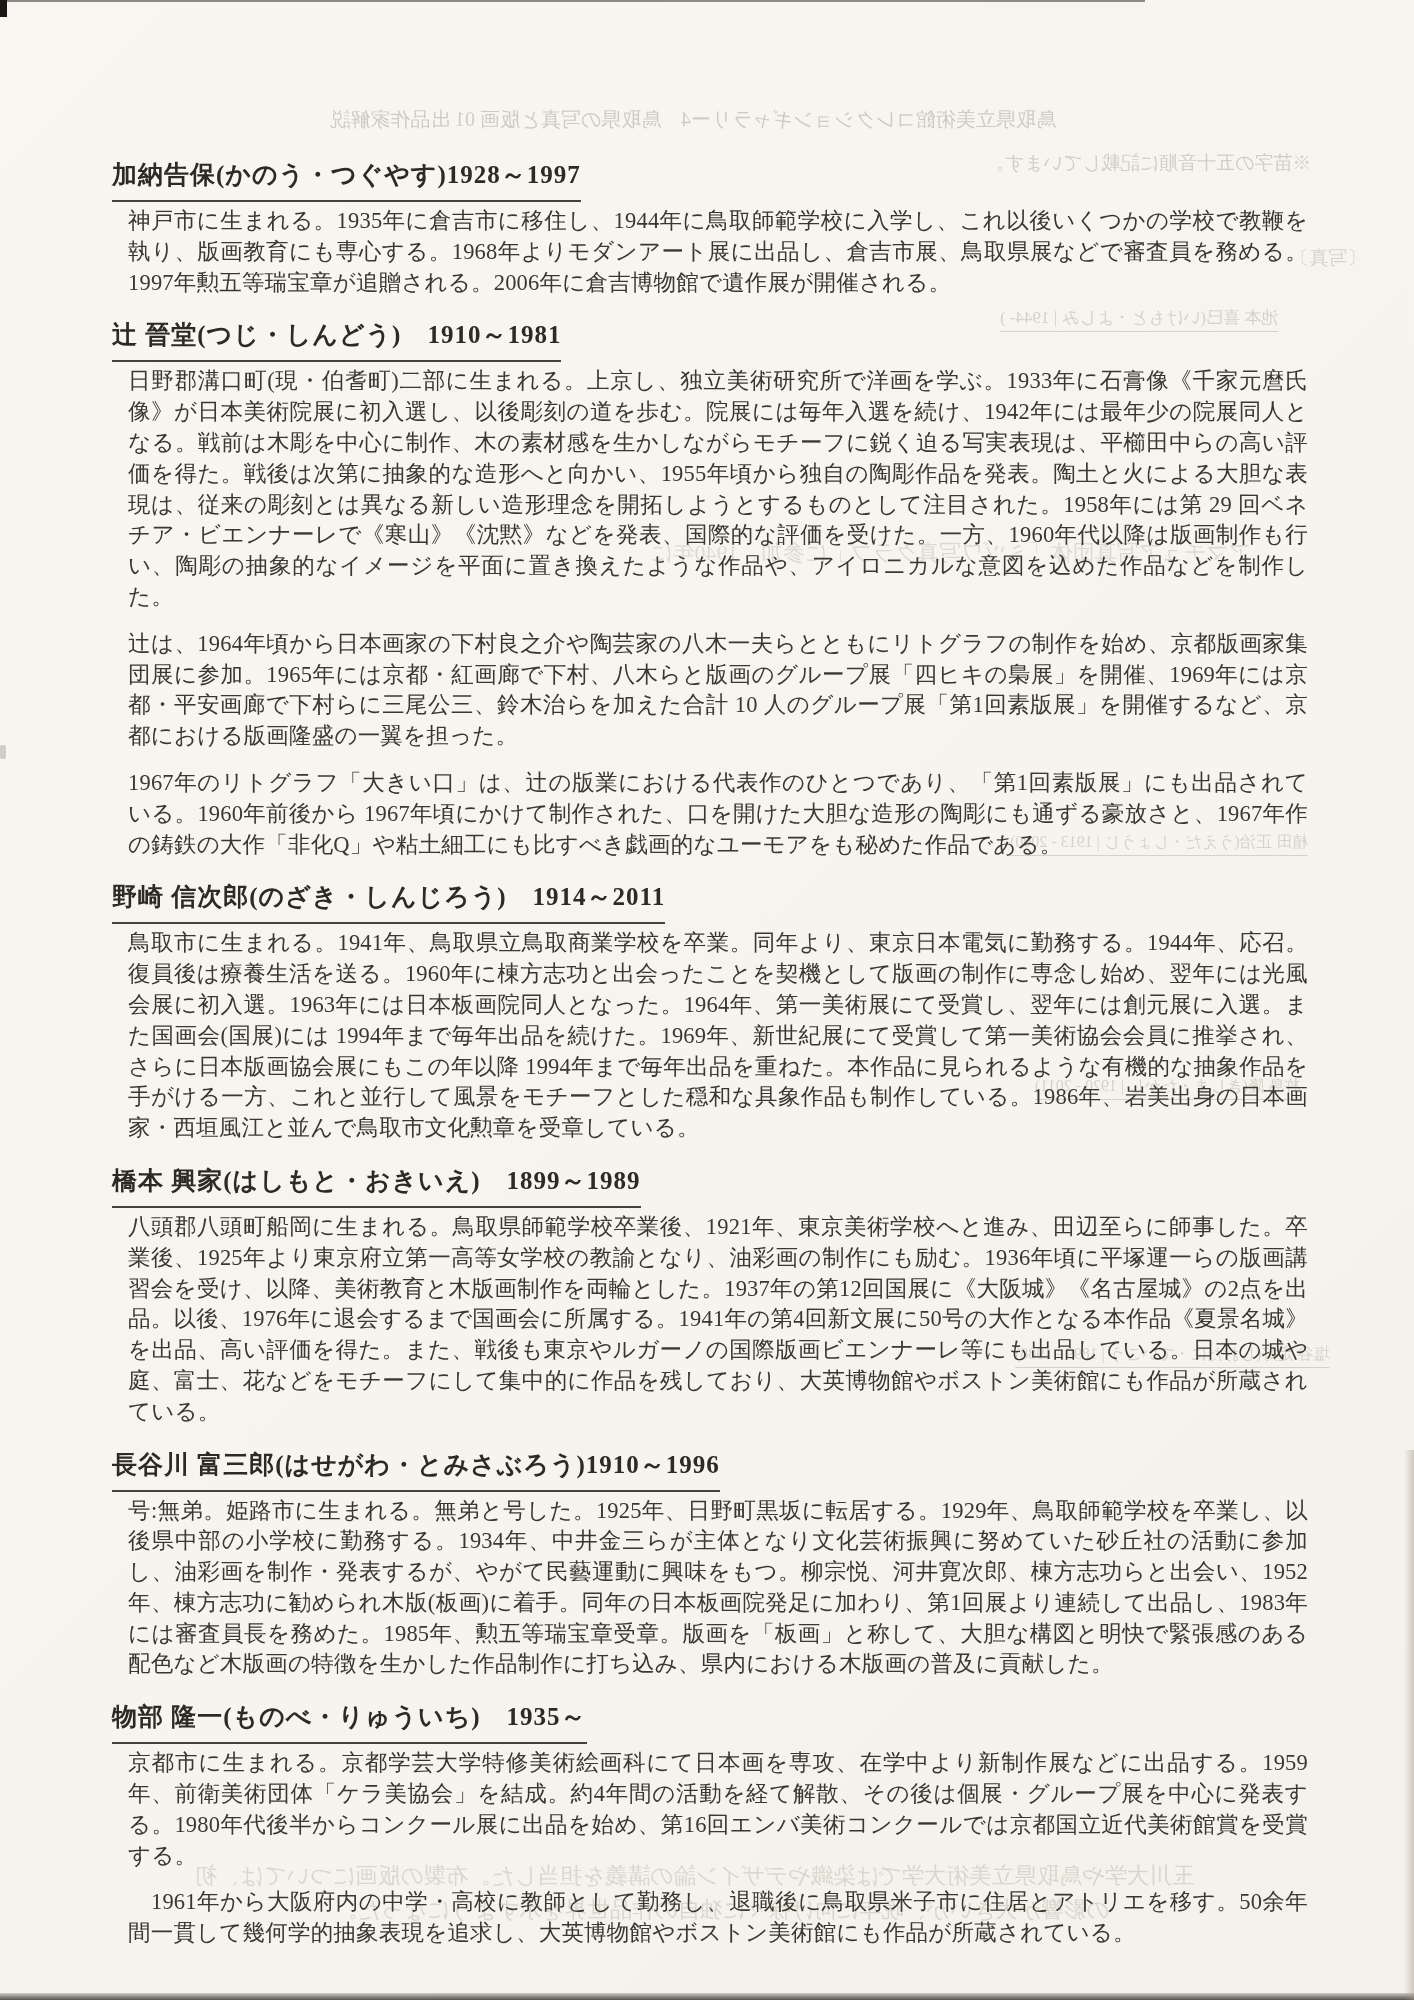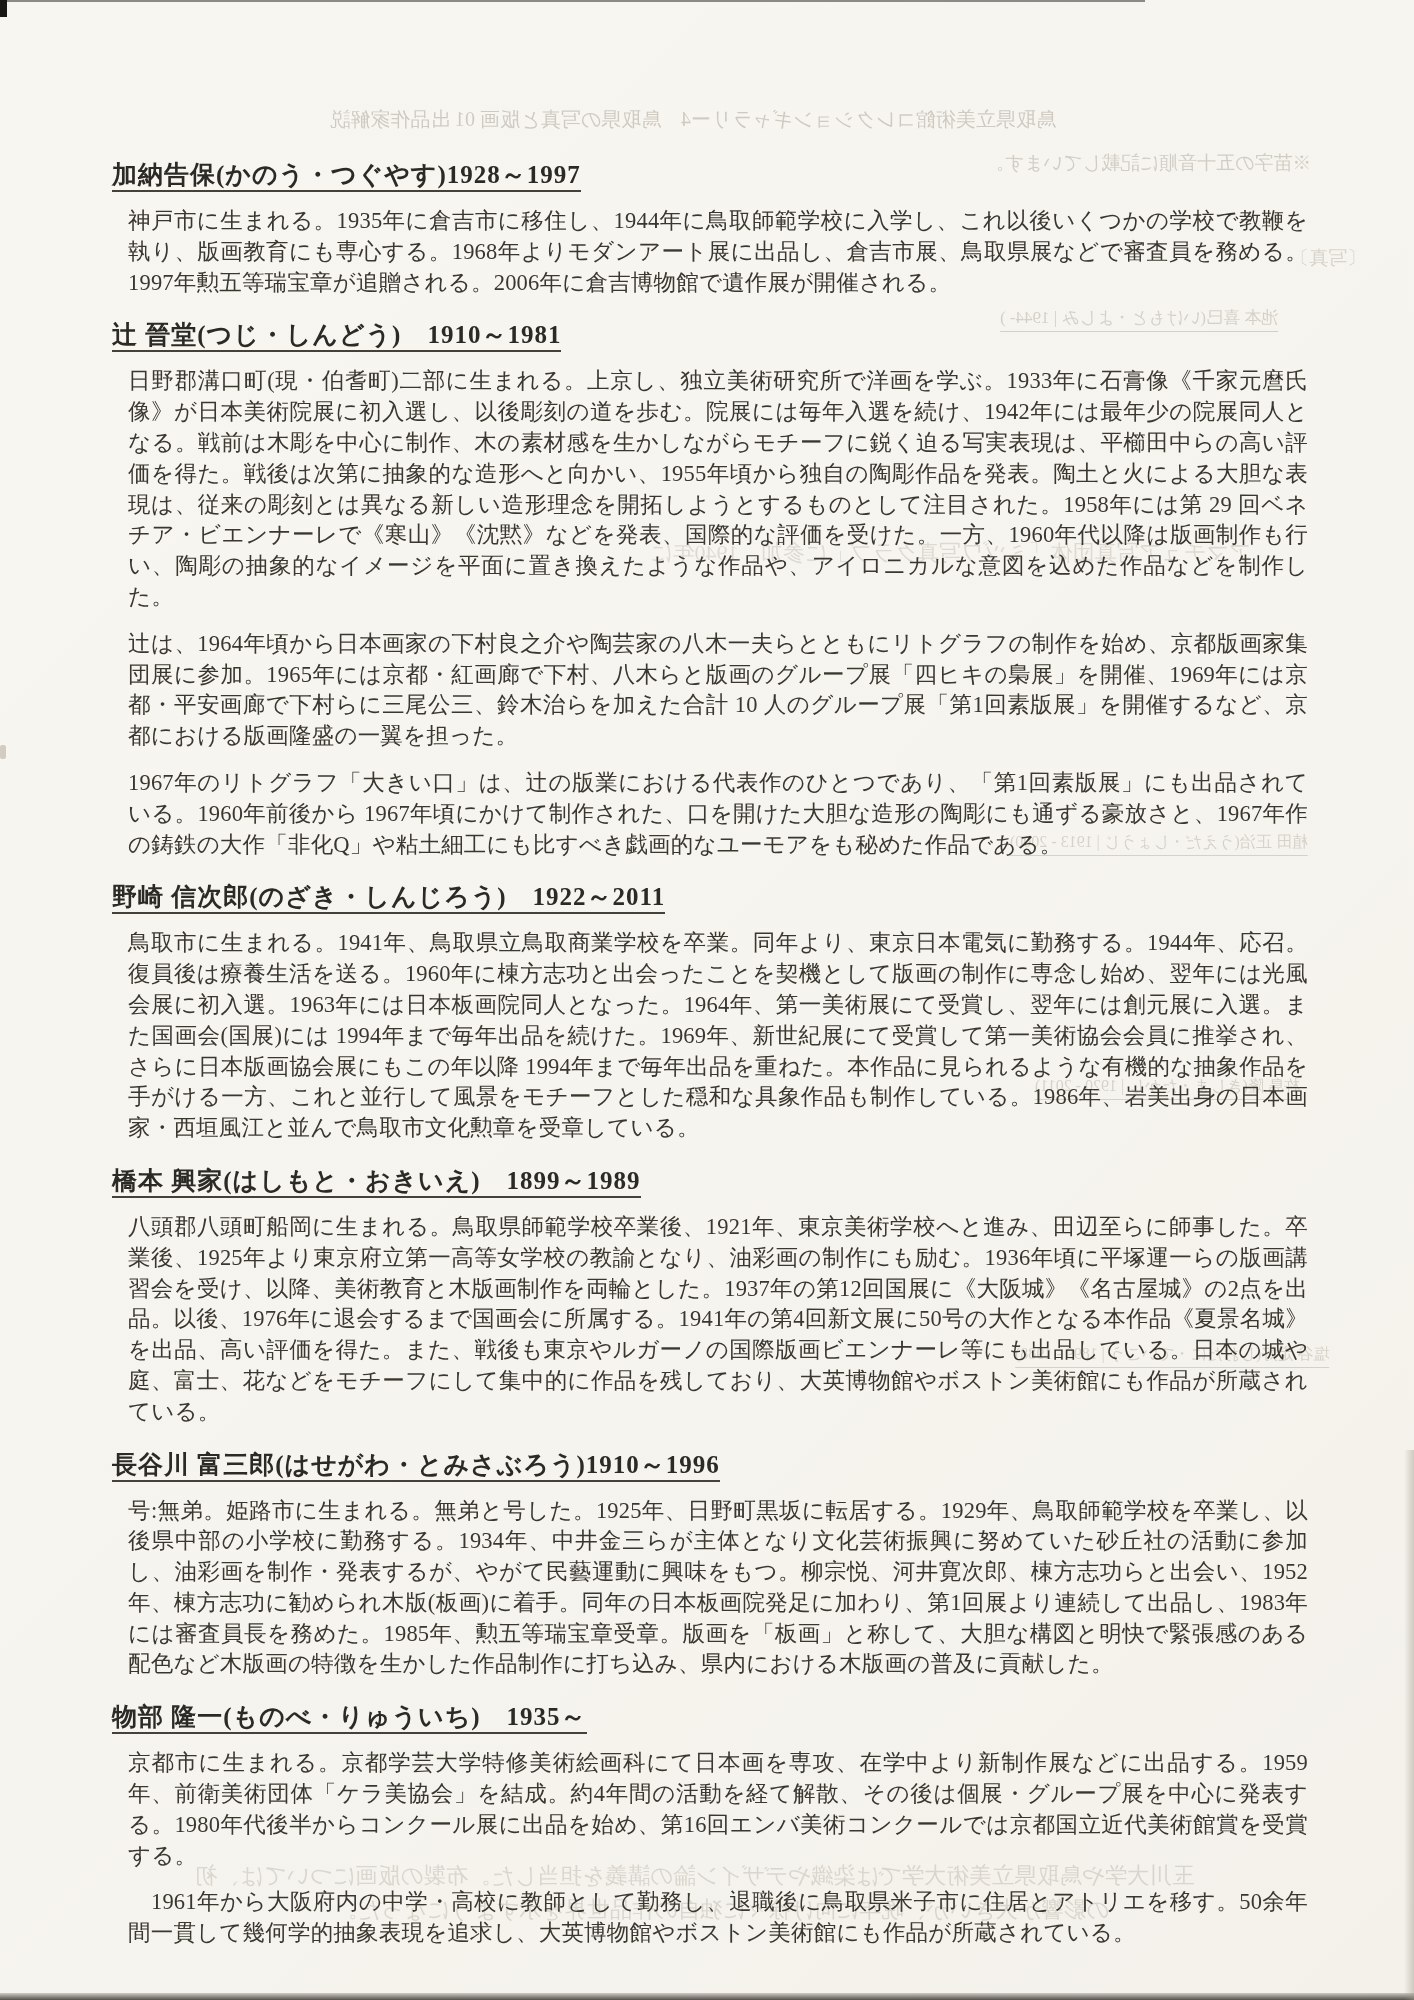--- a/index.html
+++ b/index.html
@@ -12,21 +12,21 @@
   }
   .content{
     position:absolute;left:112px;top:160px;width:1212px;
     color:#39362f;
   }
   .bio{margin:0 0 22px 0;}
   .head{
     font-size:25px;font-weight:700;line-height:30px;
     margin:0 0 7px 0;color:#2c2a25;letter-spacing:1px;
   }
-  .head-inner{border-bottom:2px solid #454139;padding-bottom:2px;}
+  .head-inner{border-bottom:2px solid #454139;padding-bottom:12px;}
   .para{
     margin:16px;font-size:22.5px;line-height:30.8px;
     text-align:justify;letter-spacing:0.2px;color:#3a372f;
   }
   
   .ghost{
     position:absolute;white-space:nowrap;
     transform:scaleX(-1);
     color:#7d7362;filter:blur(0.6px);
     pointer-events:none;
@@ -62,21 +62,21 @@
         <h2 class="head"><span class="head-inner">加納告保(かのう・つぐやす)1928～1997</span></h2>
         <p class="para">神戸市に生まれる。1935年に倉吉市に移住し、1944年に鳥取師範学校に入学し、これ以後いくつかの学校で教鞭を執り、版画教育にも専心する。1968年よりモダンアート展に出品し、倉吉市展、鳥取県展などで審査員を務める。1997年勲五等瑞宝章が追贈される。2006年に倉吉博物館で遺作展が開催される。</p>
       </section>
       <section class="bio">
         <h2 class="head"><span class="head-inner">辻 晉堂(つじ・しんどう)　1910～1981</span></h2>
         <p class="para">日野郡溝口町(現・伯耆町)二部に生まれる。上京し、独立美術研究所で洋画を学ぶ。1933年に石膏像《千家元麿氏像》が日本美術院展に初入選し、以後彫刻の道を歩む。院展には毎年入選を続け、1942年には最年少の院展同人となる。戦前は木彫を中心に制作、木の素材感を生かしながらモチーフに鋭く迫る写実表現は、平櫛田中らの高い評価を得た。戦後は次第に抽象的な造形へと向かい、1955年頃から独自の陶彫作品を発表。陶土と火による大胆な表現は、従来の彫刻とは異なる新しい造形理念を開拓しようとするものとして注目された。1958年には第 29 回ベネチア・ビエンナーレで《寒山》《沈黙》などを発表、国際的な評価を受けた。一方、1960年代以降は版画制作も行い、陶彫の抽象的なイメージを平面に置き換えたような作品や、アイロニカルな意図を込めた作品などを制作した。</p>
         <p class="para">辻は、1964年頃から日本画家の下村良之介や陶芸家の八木一夫らとともにリトグラフの制作を始め、京都版画家集団展に参加。1965年には京都・紅画廊で下村、八木らと版画のグループ展「四ヒキの梟展」を開催、1969年には京都・平安画廊で下村らに三尾公三、鈴木治らを加えた合計 10 人のグループ展「第1回素版展」を開催するなど、京都における版画隆盛の一翼を担った。</p>
         <p class="para">1967年のリトグラフ「大きい口」は、辻の版業における代表作のひとつであり、「第1回素版展」にも出品されている。1960年前後から 1967年頃にかけて制作された、口を開けた大胆な造形の陶彫にも通ずる豪放さと、1967年作の鋳鉄の大作「非化Q」や粘土細工にも比すべき戯画的なユーモアをも秘めた作品である。</p>
       </section>
       <section class="bio">
-        <h2 class="head"><span class="head-inner">野崎 信次郎(のざき・しんじろう)　1922～2011</span></h2>
+        <h2 class="head"><span class="head-inner">野崎 信次郎(のざき・しんじろう)　1914～2011</span></h2>
         <p class="para">鳥取市に生まれる。1941年、鳥取県立鳥取商業学校を卒業。同年より、東京日本電気に勤務する。1944年、応召。復員後は療養生活を送る。1960年に棟方志功と出会ったことを契機として版画の制作に専念し始め、翌年には光風会展に初入選。1963年には日本板画院同人となった。1964年、第一美術展にて受賞し、翌年には創元展に入選。また国画会(国展)には 1994年まで毎年出品を続けた。1969年、新世紀展にて受賞して第一美術協会会員に推挙され、さらに日本版画協会展にもこの年以降 1994年まで毎年出品を重ねた。本作品に見られるような有機的な抽象作品を手がける一方、これと並行して風景をモチーフとした穏和な具象作品も制作している。1986年、岩美出身の日本画家・西垣風江と並んで鳥取市文化勲章を受章している。</p>
       </section>
       <section class="bio">
         <h2 class="head"><span class="head-inner">橋本 興家(はしもと・おきいえ)　1899～1989</span></h2>
         <p class="para">八頭郡八頭町船岡に生まれる。鳥取県師範学校卒業後、1921年、東京美術学校へと進み、田辺至らに師事した。卒業後、1925年より東京府立第一高等女学校の教諭となり、油彩画の制作にも励む。1936年頃に平塚運一らの版画講習会を受け、以降、美術教育と木版画制作を両輪とした。1937年の第12回国展に《大阪城》《名古屋城》の2点を出品。以後、1976年に退会するまで国画会に所属する。1941年の第4回新文展に50号の大作となる本作品《夏景名城》を出品、高い評価を得た。また、戦後も東京やルガーノの国際版画ビエンナーレ等にも出品している。日本の城や庭、富士、花などをモチーフにして集中的に作品を残しており、大英博物館やボストン美術館にも作品が所蔵されている。</p>
       </section>
       <section class="bio">
         <h2 class="head"><span class="head-inner">長谷川 富三郎(はせがわ・とみさぶろう)1910～1996</span></h2>
         <p class="para">号:無弟。姫路市に生まれる。無弟と号した。1925年、日野町黒坂に転居する。1929年、鳥取師範学校を卒業し、以後県中部の小学校に勤務する。1934年、中井金三らが主体となり文化芸術振興に努めていた砂丘社の活動に参加し、油彩画を制作・発表するが、やがて民藝運動に興味をもつ。柳宗悦、河井寛次郎、棟方志功らと出会い、1952年、棟方志功に勧められ木版(板画)に着手。同年の日本板画院発足に加わり、第1回展より連続して出品し、1983年には審査員長を務めた。1985年、勲五等瑞宝章受章。版画を「板画」と称して、大胆な構図と明快で緊張感のある配色など木版画の特徴を生かした作品制作に打ち込み、県内における木版画の普及に貢献した。</p>
       </section>

